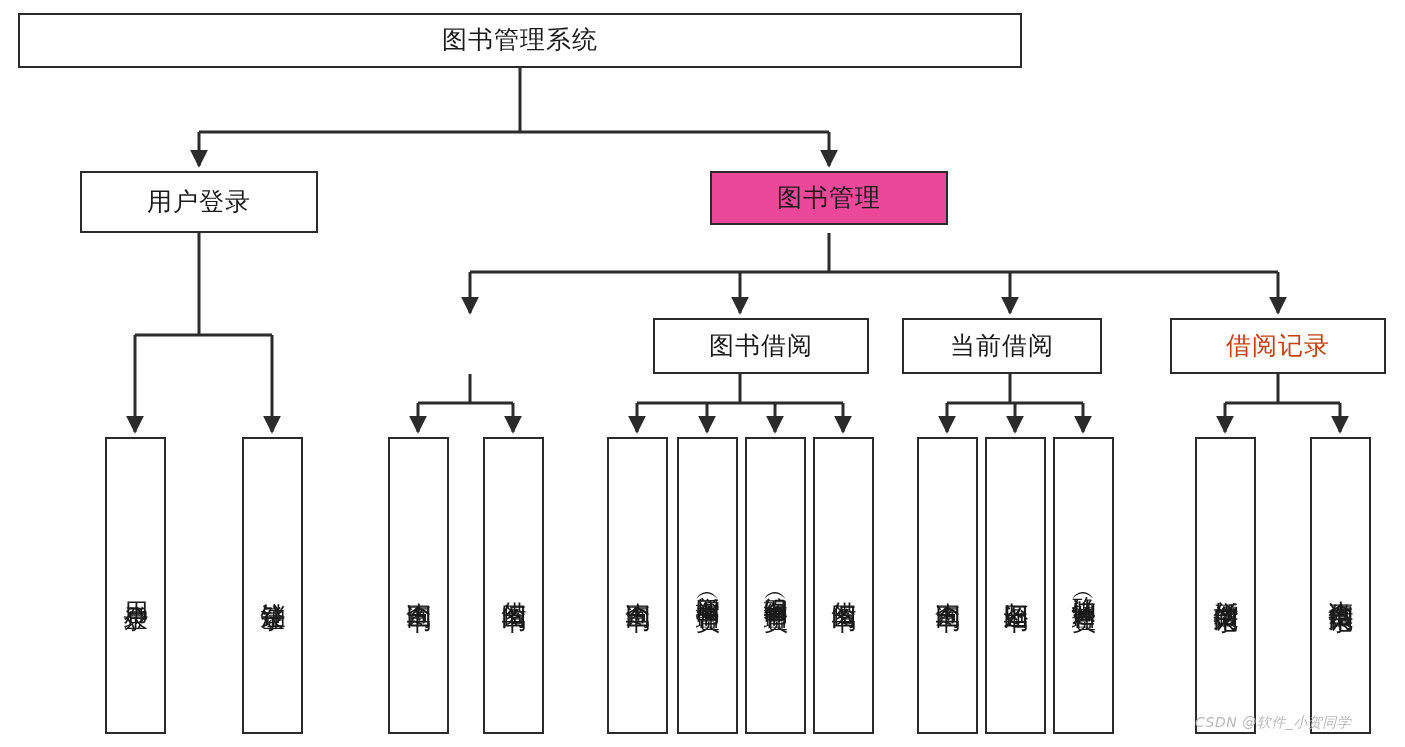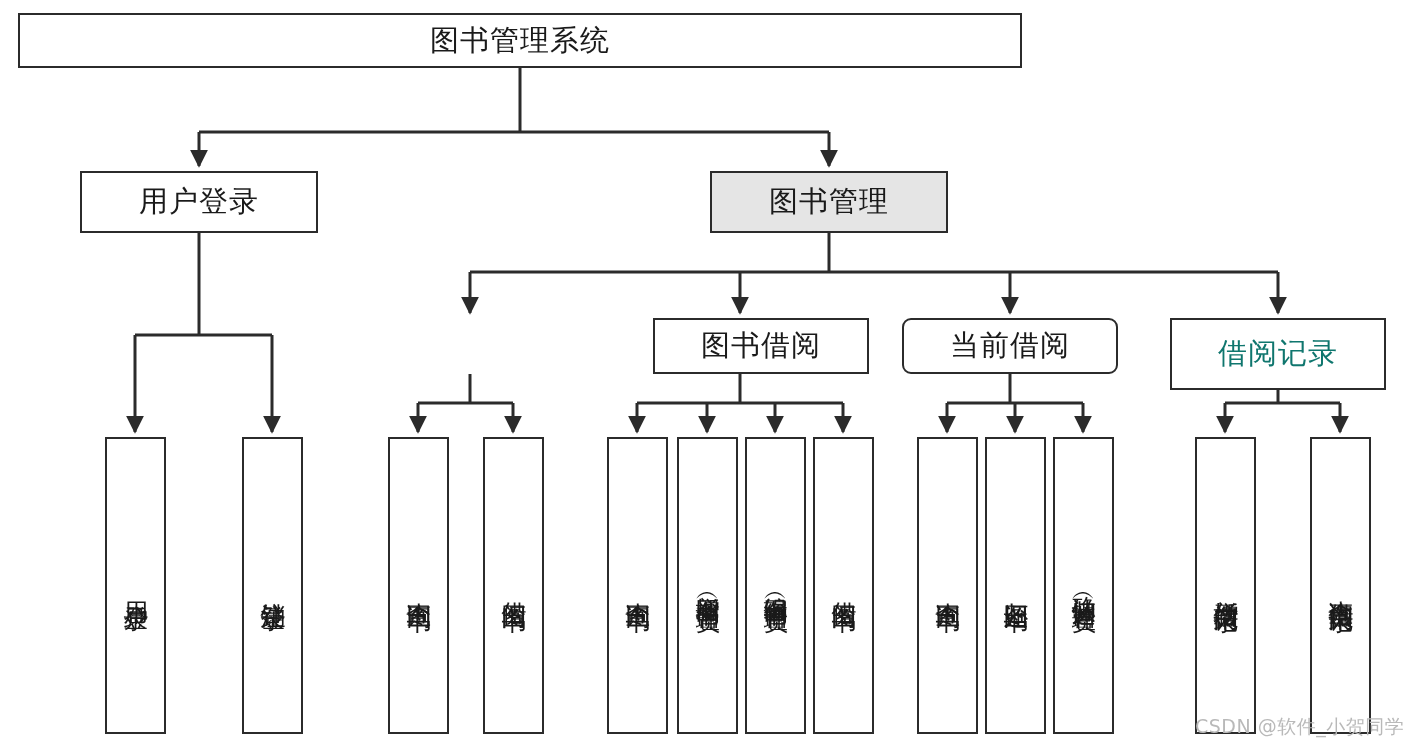--- a/index.html
+++ b/index.html
@@ -31,39 +31,40 @@
     position: absolute;
     box-sizing: border-box;
     border: 2px solid #2b2b2b;
     background: #ffffff;
     display: flex;
     align-items: center;
     justify-content: center;
     color: #1a1a1a;
   }
   .node.horiz {
-    font-size: 29px;
+    font-size: 25px;
     letter-spacing: 1px;
     line-height: 1.15;
   }
   .node.vert {
     writing-mode: vertical-rl;
     text-orientation: upright;
     font-size: 25px;
     line-height: 1.28;
     letter-spacing: 2px;
     padding: 4px 0;
     white-space: nowrap;
   }
   .watermark {
     position: absolute;
-    font-size: 19px;
+    font-size: 14px;
     color: #b9b9b9;
     white-space: nowrap;
     letter-spacing: 0.5px;
+    font-style: italic;
   }
 </style>
 </head>
 <body>
 
 <div id="diagram">
 
   <svg id="edges" viewBox="0 0 1405 747" width="1405" height="747" xmlns="http://www.w3.org/2000/svg">
     <defs>
       <marker id="arrow" viewBox="0 0 10 10" refX="9" refY="5" markerWidth="6" markerHeight="6" orient="auto-start-reverse">
@@ -113,25 +114,25 @@
       <path d="M 1278 374 L 1278 403"></path>
       <path d="M 1225 403 L 1340 403"></path>
       <path d="M 1225 403 L 1225 432" marker-end="url(#arrow)"></path>
       <path d="M 1340 403 L 1340 432" marker-end="url(#arrow)"></path>
     </g>
   </svg>
 
   <div class="node horiz" id="n-root" style="left: 18px; top: 13px; width: 1004px; height: 55px; border-color: rgb(43, 43, 43); background: rgb(255, 255, 255); color: rgb(26, 26, 26);">图书管理系统</div>
 
   <div class="node horiz" id="n-l2-0" style="left: 80px; top: 171px; width: 238px; height: 62px; border-color: rgb(43, 43, 43); background: rgb(255, 255, 255); color: rgb(26, 26, 26);">用户登录</div>
-  <div class="node horiz" id="n-l2-1" style="left: 710px; top: 171px; width: 238px; height: 62px; border-color: rgb(43, 43, 43); background: #e5e5e5; color: rgb(26, 26, 26);">图书管理</div>
+  <div class="node horiz" id="n-l2-1" style="left: 710px; top: 171px; width: 238px; height: 54px; border-color: rgb(43, 43, 43); background: #ec4899; color: rgb(26, 26, 26);">图书管理</div>
 
   <div class="node horiz" id="n-l3-1" style="left: 632px; top: 318px; width: 216px; height: 56px; border-color: rgb(43, 43, 43); background: rgb(255, 255, 255); color: rgb(26, 26, 26); margin-left: 21px;">图书借阅</div>
-  <div class="node horiz" id="n-l3-2" style="left: 902px; top: 318px; width: 216px; height: 56px; border-color: rgb(43, 43, 43); background: rgb(255, 255, 255); color: rgb(26, 26, 26); border-radius: 9px;">当前借阅</div>
-  <div class="node horiz" id="n-l3-3" style="left: 1170px; top: 318px; width: 216px; height: 72px; border-color: rgb(43, 43, 43); background: rgb(255, 255, 255); color: #0f766e;">借阅记录</div>
+  <div class="node horiz" id="n-l3-2" style="left: 902px; top: 318px; width: 200px; height: 56px; border-color: rgb(43, 43, 43); background: rgb(255, 255, 255); color: rgb(26, 26, 26);">当前借阅</div>
+  <div class="node horiz" id="n-l3-3" style="left: 1170px; top: 318px; width: 216px; height: 56px; border-color: rgb(43, 43, 43); background: rgb(255, 255, 255); color: #c2410c;">借阅记录</div>
 
   <div class="node vert" id="n-lf-0" style="left: 105px; top: 437px; width: 61px; height: 297px; border-color: rgb(43, 43, 43); background: rgb(255, 255, 255); color: rgb(26, 26, 26);">用户登录</div>
   <div class="node vert" id="n-lf-1" style="left: 242px; top: 437px; width: 61px; height: 297px; border-color: rgb(43, 43, 43); background: rgb(255, 255, 255); color: rgb(26, 26, 26);">注销登录</div>
   <div class="node vert" id="n-lf-2" style="left: 388px; top: 437px; width: 61px; height: 297px; border-color: rgb(43, 43, 43); background: rgb(255, 255, 255); color: rgb(26, 26, 26);">查询图书</div>
   <div class="node vert" id="n-lf-3" style="left: 483px; top: 437px; width: 61px; height: 297px; border-color: rgb(43, 43, 43); background: rgb(255, 255, 255); color: rgb(26, 26, 26);">借阅图书</div>
   <div class="node vert" id="n-lf-4" style="left: 607px; top: 437px; width: 61px; height: 297px; border-color: rgb(43, 43, 43); background: rgb(255, 255, 255); color: rgb(26, 26, 26);">查询图书</div>
   <div class="node vert" id="n-lf-5" style="left: 677px; top: 437px; width: 61px; height: 297px; font-size: 24px; border-color: rgb(43, 43, 43); background: rgb(255, 255, 255); color: rgb(26, 26, 26);">新增图书（管理员）</div>
   <div class="node vert" id="n-lf-6" style="left: 745px; top: 437px; width: 61px; height: 297px; font-size: 24px; border-color: rgb(43, 43, 43); background: rgb(255, 255, 255); color: rgb(26, 26, 26);">编辑图书（管理员）</div>
   <div class="node vert" id="n-lf-7" style="left: 813px; top: 437px; width: 61px; height: 297px; border-color: rgb(43, 43, 43); background: rgb(255, 255, 255); color: rgb(26, 26, 26);">借阅图书</div>
   <div class="node vert" id="n-lf-8" style="left: 917px; top: 437px; width: 61px; height: 297px; border-color: rgb(43, 43, 43); background: rgb(255, 255, 255); color: rgb(26, 26, 26);">查询图书</div>

